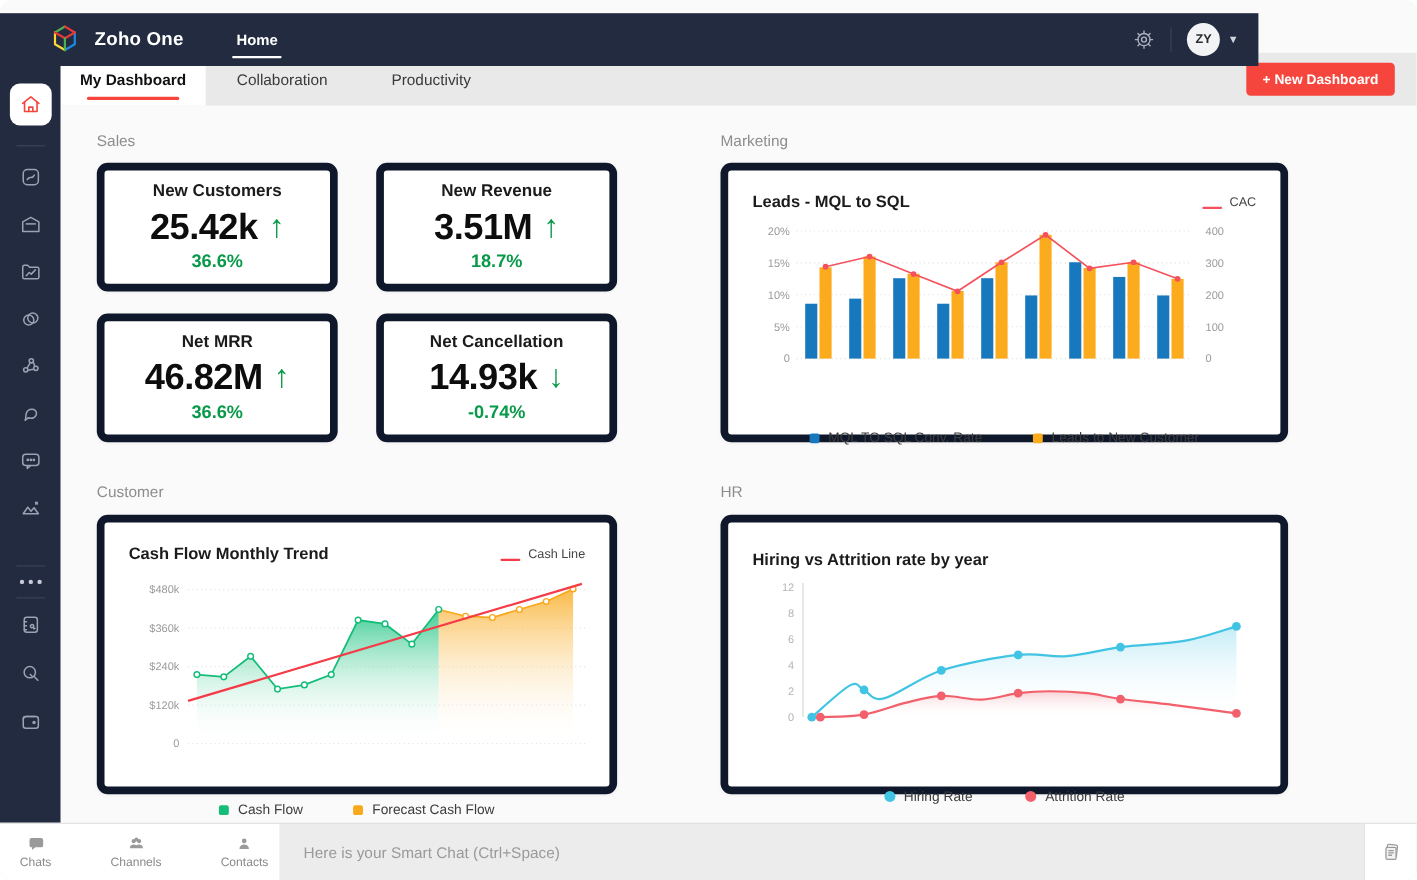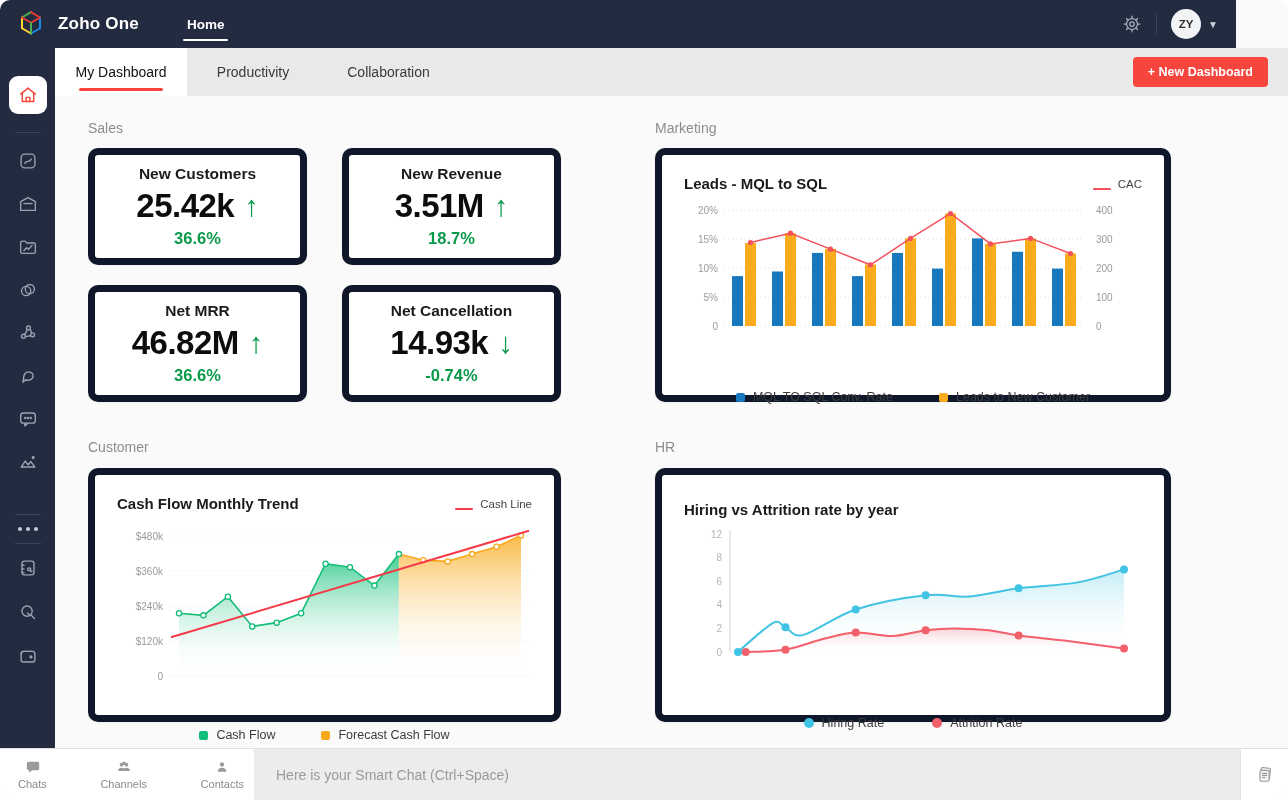--- a/index.html
+++ b/index.html
@@ -1,21 +1,21 @@
 <!DOCTYPE html>
 <html><head>
 <meta charset="utf-8">
 <style>
   * { margin:0; padding:0; box-sizing:border-box; }
   html,body { width:1288px; height:800px; font-family:"Liberation Sans",sans-serif; background:#fff; }
   #page { position:relative; width:1288px; height:800px; overflow:hidden; border-radius:10px; background:#fafafa; }
   svg text { font-family:"Liberation Sans",sans-serif; }
 
   
-  .topbar { position:absolute; left:0; top:0; width:1236px; height:48px; background:#232b40; display:flex; align-items:center; z-index:5; }
+  .topbar { position:absolute; left:0; top:12px; width:1144px; height:48px; background:#232b40; display:flex; align-items:center; z-index:5;padding-left:28px; }
   .logo { margin-left:16px; width:30px; height:30px; flex:0 0 auto; }
   .brand { color:#fff; font-size:17px; font-weight:700; margin-left:12px; letter-spacing:.2px; }
   .topnav { display:flex; margin-left:46px; gap:28px; height:100%; align-items:stretch; }
   .topnav-item { display:flex; align-items:center; color:#98a0b3; font-size:13.5px; font-weight:500; padding:0 2px; cursor:pointer; position:relative; }
   .topnav-item.active { color:#fff; font-weight:600; }
   .topnav-item.active::after { content:""; position:absolute; left:-2px; right:-2px; bottom:7px; height:2px; background:#fff; border-radius:2px; }
   .topbar-right { margin-left:auto; display:flex; align-items:center; gap:14px; padding-right:18px; }
   .vdiv { width:1px; height:22px; background:#3c4357; }
   .avatar-wrap { display:flex; align-items:center; gap:7px; cursor:pointer; }
   .avatar { width:30px; height:30px; border-radius:50%; background:#f2f3f5; color:#2b2b2b; font-size:11.5px; font-weight:700; display:flex; align-items:center; justify-content:center; }
@@ -27,21 +27,21 @@
   .side-div { width:26px; height:1px; background:#3d455b; margin-top:18px; }
   .side-icons { display:flex; flex-direction:column; gap:19px; margin-top:16px; align-items:center; }
   .sicon { width:24px; height:24px; display:flex; align-items:center; justify-content:center; cursor:pointer; opacity:.92; }
   .dots3 { display:flex; gap:4px; margin:12px 0; cursor:pointer; }
   .dots3 i { width:4px; height:4px; border-radius:50%; background:#c7ccd8; }
   .side-icons.lower { gap:20px; margin-top:12px; }
 
   
   .tabbar { position:absolute; left:55px; top:48px; width:1233px; height:48px; background:#e9e9e9; display:flex; align-items:stretch; z-index:3; }
   .tab { width:132px; display:flex; align-items:center; justify-content:center; font-size:14px; color:#3a3a3a; font-weight:500; cursor:pointer; position:relative; }
-  .tab.active { background:#fff; color:#111; font-weight:400; }
+  .tab.active { background:#fff; color:#111; font-weight:700; }
   .tab.active::after { content:""; position:absolute; left:24px; width:84px; bottom:5px; height:3px; border-radius:2px; background:#f5453d; }
   .new-dash-btn { margin-left:auto; align-self:center; margin-right:20px; background:#f5453d; color:#fff; font-size:12.5px; font-weight:600; padding:8px 15px; border-radius:4px; border:none; cursor:pointer; }
 
   
   .content { position:absolute; left:55px; top:96px; width:1233px; height:652px; background:#fafafa; }
   .section-label { position:absolute; font-size:14px; color:#8d8d8d; }
   .card { position:absolute; background:#fff; border:7px solid #0f172a; border-radius:10px; box-shadow:0 1px 3px rgba(25,30,50,.04); }
 
   
   .kpi { width:219px; height:117px; display:flex; flex-direction:column; align-items:center; justify-content:center; gap:4px; }
@@ -232,22 +232,22 @@
               <path d="M4.5 10c0-2 1-3 3-3h9"></path>
           <circle cx="15.2" cy="13" r="1" fill="#a6adbd"></circle>
             </g>
           </svg>
       </div>
     </div>
   </div>
 
   <div class="tabbar">
     <div class="tab active">My Dashboard</div>
+    <div class="tab" style="width:139px">Collaboration</div>
     <div class="tab">Productivity</div>
-    <div class="tab" style="width:139px">Collaboration</div>
     <button class="new-dash-btn">+ New Dashboard</button>
   </div>
 
   <div class="content">
 
     <div class="section-label" style="left:33px; top:24px">Sales</div>
     <div class="section-label" style="left:600px; top:24px">Marketing</div>
     <div class="section-label" style="left:33px; top:343px">Customer</div>
     <div class="section-label" style="left:600px; top:343px">HR</div>
 

